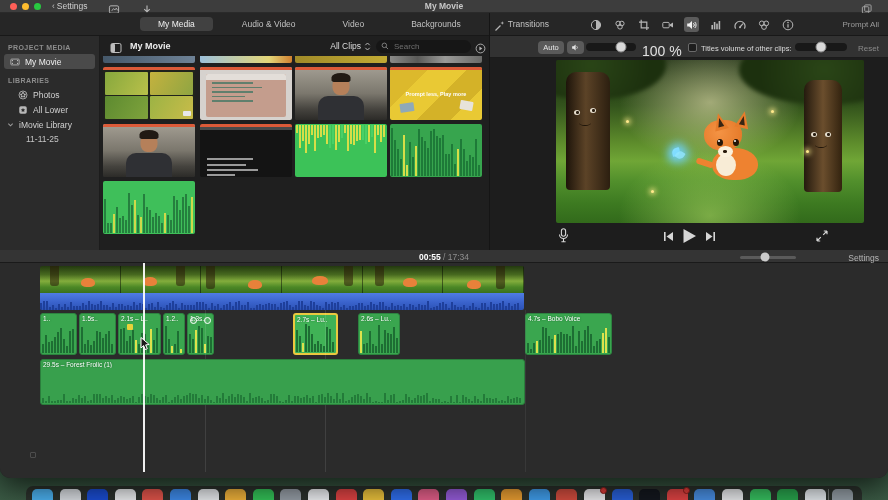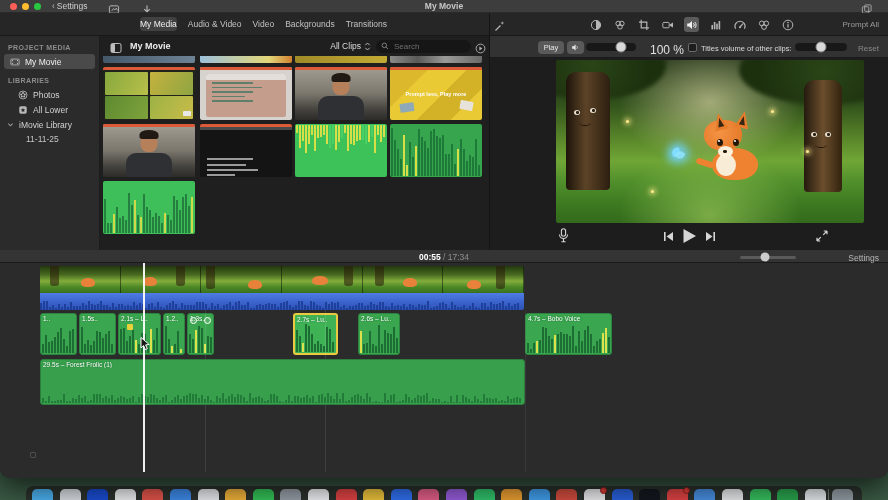--- a/index.html
+++ b/index.html
@@ -22,40 +22,40 @@
   .tb-green{left:34px;background:#28c840;}
   .backbtn{position:absolute;left:52px;top:1px;font-size:8.5px;color:#cfcfcf;}
   .backbtn .chev{margin-right:2px;color:#bdbdbd;}
   .tb-icon{position:absolute;top:1px;width:12px;height:11px;color:#bdbdbd;}
   .tb-icon svg{width:100%;height:100%;}
   .wintitle{position:absolute;left:0;right:0;top:1px;text-align:center;font-size:8.5px;font-weight:bold;color:#c8c8c8;}
   .tile-icon{position:absolute;right:16px;top:1px;width:11px;height:11px;color:#a8a8a8;}
   
   .tabband{position:absolute;left:0;top:13px;width:888px;height:23px;background:#262626;border-bottom:1px solid #181818;}
   .tabs{position:absolute;left:140px;top:4px;display:flex;gap:11px;align-items:center;}
-  .tab{font-size:8.5px;color:#c2c2c2;padding:2px 0;border-radius:4px;white-space:nowrap;}
+  .tab{font-size:8.5px;color:#c2c2c2;padding:2px 18px;border-radius:4px;white-space:nowrap;}
   .tab.active{background:#414141;color:#efefef;}
   .wand{position:absolute;left:493px;top:5px;width:12px;height:12px;color:#b5b5b5;}
   .adjicons{position:absolute;left:588px;top:4px;display:flex;gap:9px;align-items:center;}
   .adjicon{width:15px;height:15px;padding:1.5px;color:#b5b5b5;border-radius:3px;}
   .adjicon svg{width:12px;height:12px;display:block;}
   .adjicon.active{background:#5b5b5b;color:#f2f2f2;}
   .resetall{position:absolute;right:9px;top:7px;font-size:8px;color:#9b9b9b;}
   
   .volrow{position:absolute;left:490px;top:36px;width:398px;height:22px;background:#323232;border-bottom:1px solid #1b1b1b;}
   .pill{position:absolute;top:4.5px;height:13px;background:#5a5a5a;border-radius:4px;color:#e8e8e8;
     font-size:7.5px;display:flex;align-items:center;justify-content:center;}
   .auto{left:48px;width:26px;}
   .spkpill{left:77px;width:17px;color:#e2e2e2;}
   .spkpill svg{width:9px;height:9px;}
   .slider{position:absolute;border-radius:5px;background:#181818;}
   .slider .knob{position:absolute;top:50%;transform:translate(-50%,-50%);width:11px;height:11px;border-radius:50%;
     background:#d9d9d9;border:1px solid #8a8a8a;}
   .vslider{left:96px;top:7px;width:50px;height:8px;}
-  .vpct{position:absolute;left:160px;top:7px;font-size:12px;color:#e0e0e0;}
+  .vpct{position:absolute;left:152px;top:7px;font-size:14px;color:#e0e0e0;}
   .chk{position:absolute;left:198px;top:7px;width:9px;height:9px;background:#1d1d1d;border:1px solid #6a6a6a;border-radius:2px;}
   .ducklbl{position:absolute;left:211px;top:7.5px;font-size:7.5px;color:#dcdcdc;white-space:nowrap;}
   .dslider{left:305px;top:7px;width:52px;height:8px;}
   .resetbtn{position:absolute;right:9px;top:7.5px;font-size:8px;color:#8a8a8a;}
   
   .sidebar{position:absolute;left:0;top:36px;width:100px;height:214px;background:#2b2b2b;border-right:1px solid #1c1c1c;}
   .sb-h{font-size:7px;letter-spacing:.4px;color:#8d8d8d;font-weight:bold;padding:8px 0 3px 8px;}
   .sb-item{position:relative;display:flex;align-items:center;gap:5px;height:15px;margin:0 4px;padding-left:6px;
     font-size:8.5px;color:#d2d2d2;border-radius:3px;white-space:nowrap;}
   .sb-item.sel{background:#4a4a4a;color:#f0f0f0;}
@@ -341,21 +341,21 @@
             <circle cx="6" cy="6" r="4.8" fill="none" stroke="currentColor"></circle>
             <rect x="5.4" y="5.2" width="1.2" height="3.4" fill="currentColor"></rect>
             <circle cx="6" cy="3.6" r="0.8" fill="currentColor"></circle>
           </svg>
         </span>
       </div>
     <div class="resetall">Prompt All</div>
   </div>
 
   <div class="volrow">
-    <div class="pill auto">Play</div>
+    <div class="pill auto">Auto</div>
     <div class="pill spkpill">
       <svg viewBox="0 0 12 12">
           <path d="M1.5 4.4 H3.4 L6.2 2 V10 L3.4 7.6 H1.5 Z" fill="currentColor"></path>
           <path d="M7.6 4.2 a2.4 2.4 0 0 1 0 3.6" fill="none" stroke="currentColor"></path>
         </svg>
     </div>
     <div class="slider vslider">
         <div class="knob" id="vknob" style="left: 70%;"></div>
       </div>
     <div class="vpct">100 %</div>

